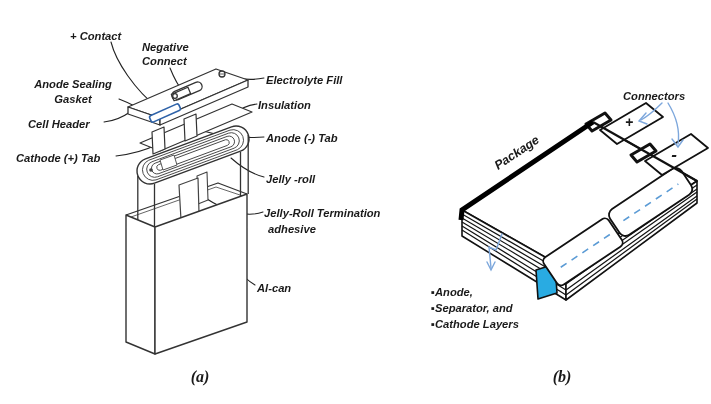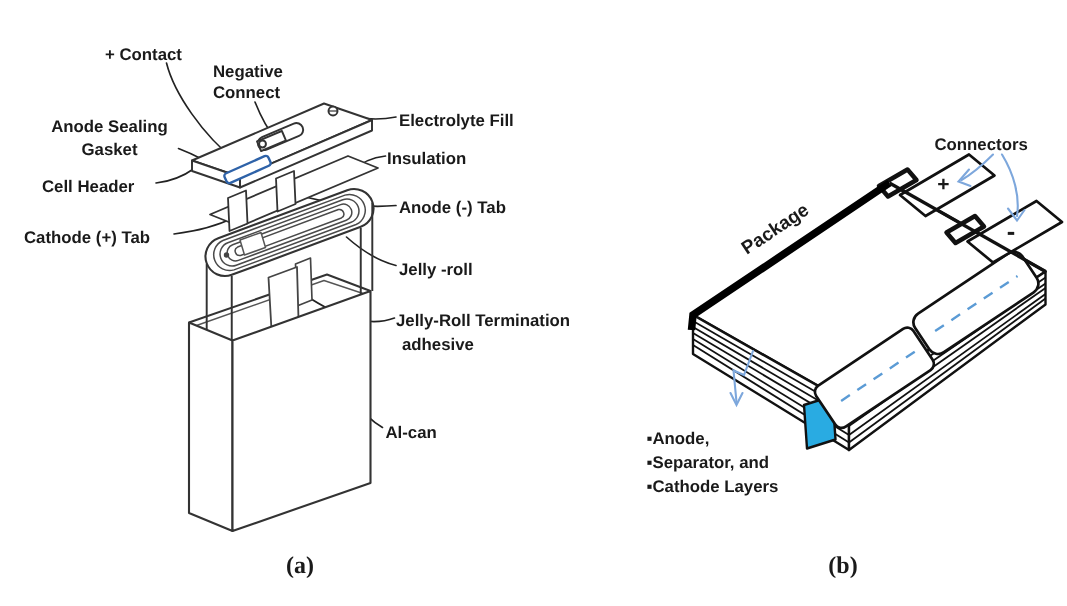--- a/index.html
+++ b/index.html
@@ -1,17 +1,17 @@
 <!DOCTYPE html>
 <html><head>
 <meta charset="utf-8">
 <style>
   html,body{margin:0;padding:0;background:#fff;}
   .stage{position:relative;width:711px;height:404px;background:#fff;overflow:hidden;
-         font-family:"Liberation Sans",sans-serif;}
+         font-family:"Liberation Sans",sans-serif;font-style:italic;}
   svg text{font-family:"Liberation Sans",sans-serif;font-weight:bold;fill:#1a1a1a;}
   svg text.cap{font-family:"Liberation Serif",serif;font-size:16px;}
   svg text.lbl{font-size:11.2px;}
   svg text.sign{font-size:14px;}
 </style>
 </head>
 <body>
 
 <div class="stage">
 <svg width="711" height="404" viewBox="0 0 711 404">

